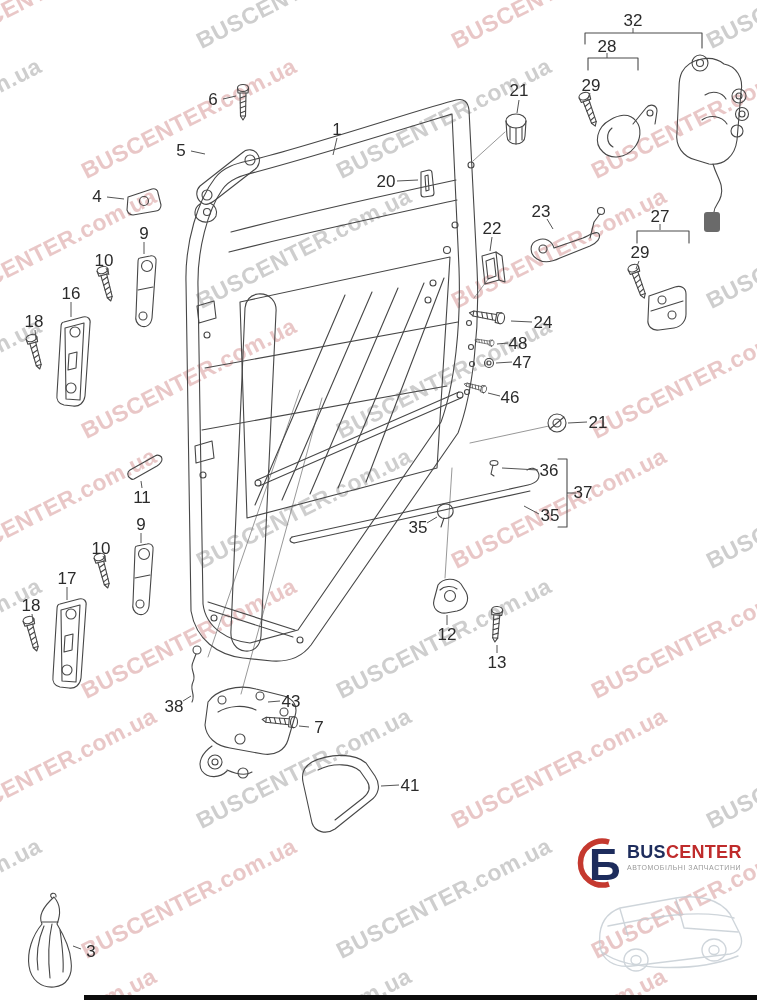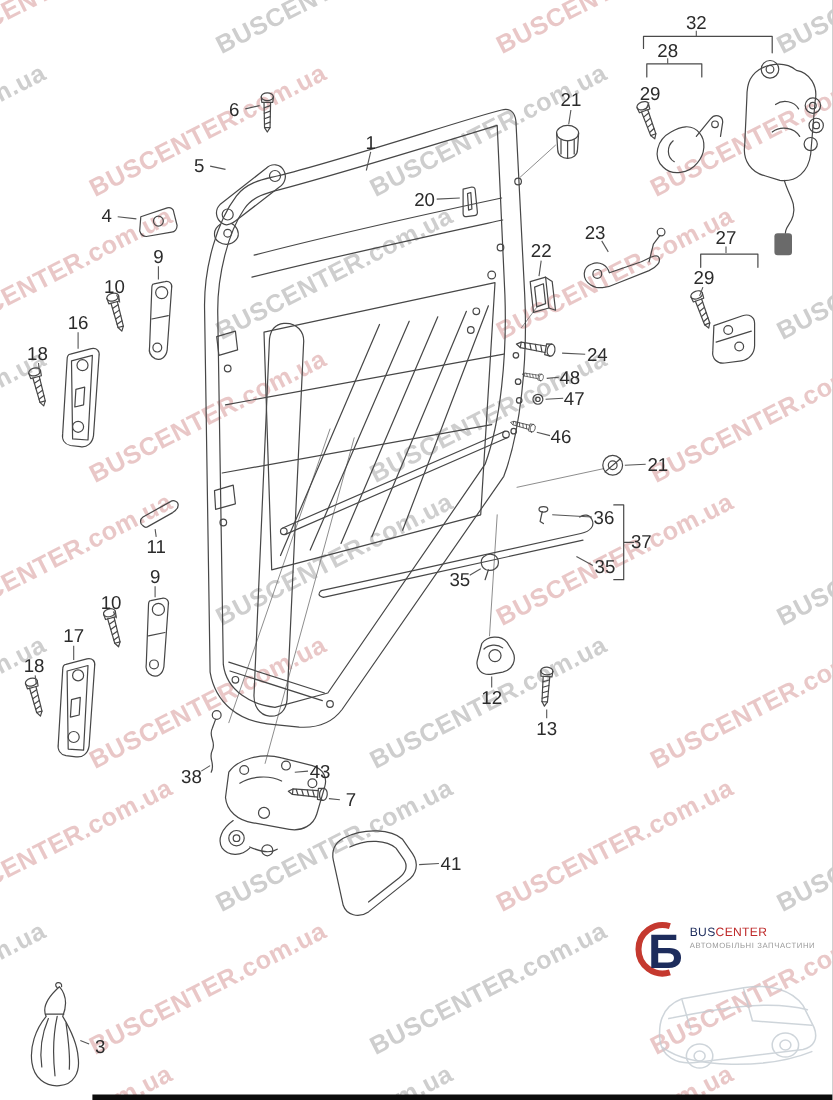--- a/index.html
+++ b/index.html
@@ -14,21 +14,21 @@
     transform:rotate(-27deg);letter-spacing:.5px;opacity:.9;user-select:none;
   }
   #diagram{position:absolute;left:0;top:0;z-index:1;}
   text.callout{
     font-size:17px;fill:#2b2b2b;text-anchor:middle;
     font-family:"Liberation Sans",sans-serif;
   }
   line.leader{stroke:#555;stroke-width:1;}
   .logo{position:absolute;left:576px;top:834px;width:180px;display:flex;gap:5px;z-index:2;}
   .logo-text{padding-top:9px;}
-  .brand{font-weight:normal;font-size:11px;letter-spacing:.3px;line-height:1;}
+  .brand{font-weight:bold;font-size:18px;letter-spacing:.3px;line-height:1;}
   .brand-p1{color:#1d2c5c;}
   .brand-p2{color:#bf2b2b;}
   .tagline{font-size:7px;color:#999;letter-spacing:.55px;margin-top:3px;white-space:nowrap;}
   .van{position:absolute;left:588px;top:876px;z-index:1;opacity:.8;}
   .bottom-bar{position:absolute;left:84px;right:0;bottom:0;height:5px;background:#0c0c0c;z-index:3;}
 </style>
 </head>
 <body>
 
 <div class="page">

